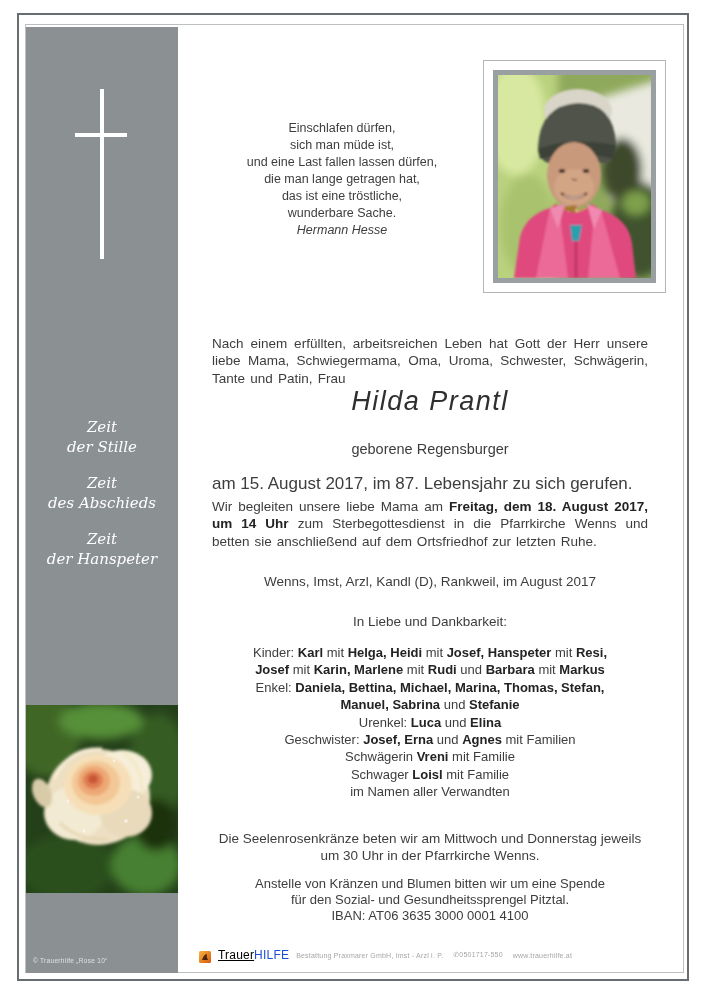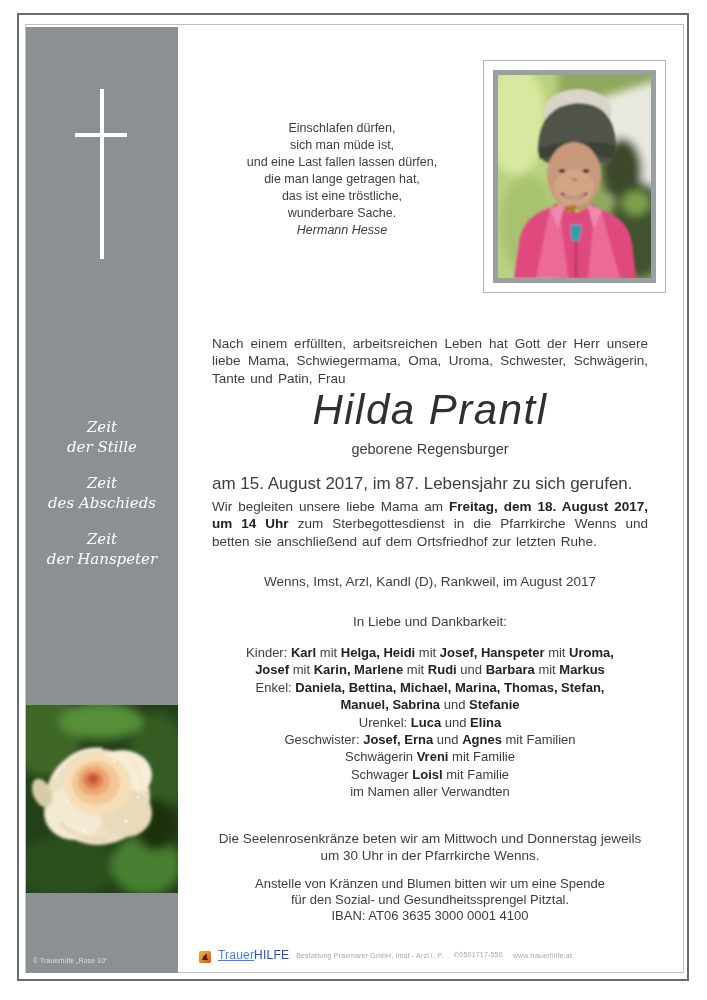--- a/index.html
+++ b/index.html
@@ -41,40 +41,40 @@
   
   .poem{
     position:absolute;left:212px;top:120px;width:260px;text-align:center;
     font-size:12.5px;line-height:17px;color:#3d3d3d;
   }
   .poem-author{font-style:italic;}
   
   .col{position:absolute;left:212px;width:436px;}
   .intro{top:321px;text-align:justify;font-size:13.5px;line-height:17.5px;word-spacing:1.5px;}
   .deceased-name{
-    top:386px;text-align:center;font-style:italic;font-size:42px;
+    top:386px;text-align:center;font-style:italic;font-size:27px;
     color:#2f2f2f;letter-spacing:1.5px;line-height:1.15;
   }
   .maiden-name{top:441px;text-align:center;font-size:14.5px;}
   .death-line{top:475px;font-size:17px;line-height:17.5px;}
   .funeral{top:484px;text-align:justify;font-size:13.5px;line-height:17.5px;word-spacing:1.2px;}
   .places-line{top:574px;text-align:center;font-size:13.5px;}
   .gratitude-line{top:614px;text-align:center;font-size:13.5px;}
   .family{top:644px;text-align:center;font-size:13px;line-height:17.4px;}
   .family div{white-space:nowrap;}
   .rosary{top:816px;text-align:center;font-size:13.5px;line-height:17.5px;}
   .donation{top:876px;text-align:center;font-size:13px;line-height:16px;}
   b{font-weight:bold;color:#232323;}
   
   .footer{
     position:absolute;left:199px;top:948px;display:flex;align-items:center;gap:7px;
   }
   .logo-icon{width:12px;height:12px;display:inline-block;}
   .brand{font-size:12px;letter-spacing:.2px;}
-  .brand .t1{color:#3b82f6;text-decoration:underline;}
+  .brand .t1{color:#000000;text-decoration:underline;}
   .brand .t2{color:#1d4ed8;}
   .foot-small{font-size:7px;color:#a4a6a7;letter-spacing:.2px;}
   .foot-small.sp{margin-left:3px;}
 </style>
 </head>
 <body>
 
 <div>
   <div class="outer-border"></div>
   <div class="inner-border"></div>
@@ -209,21 +209,21 @@
 
   <div class="col death-line">am 15. August 2017, im 87. Lebensjahr zu sich gerufen.</div>
 
   <p class="col funeral"><span>Wir begleiten unsere liebe Mama am </span><b>Freitag, dem 18. August 2017, um 14 Uhr</b><span> zum Sterbegottesdienst in die Pfarrkirche Wenns und betten sie anschließend auf dem Ortsfriedhof zur letzten Ruhe.</span></p>
 
   <div class="col places-line">Wenns, Imst, Arzl, Kandl (D), Rankweil, im August 2017</div>
 
   <div class="col gratitude-line">In Liebe und Dankbarkeit:</div>
 
   <div class="col family">
-    <div><span>Kinder: </span><b>Karl</b><span> mit </span><b>Helga, Heidi</b><span> mit </span><b>Josef, Hanspeter</b><span> mit </span><b>Uroma,</b></div>
+    <div><span>Kinder: </span><b>Karl</b><span> mit </span><b>Helga, Heidi</b><span> mit </span><b>Josef, Hanspeter</b><span> mit </span><b>Resi,</b></div>
     <div><b>Josef</b><span> mit </span><b>Karin, Marlene</b><span> mit </span><b>Rudi</b><span> und </span><b>Barbara</b><span> mit </span><b>Markus</b></div>
     <div><span>Enkel: </span><b>Daniela, Bettina, Michael, Marina, Thomas, Stefan,</b></div>
     <div><b>Manuel, Sabrina</b><span> und </span><b>Stefanie</b></div>
     <div><span>Urenkel: </span><b>Luca</b><span> und </span><b>Elina</b></div>
     <div><span>Geschwister: </span><b>Josef, Erna</b><span> und </span><b>Agnes</b><span> mit Familien</span></div>
     <div><span>Schwägerin </span><b>Vreni</b><span> mit Familie</span></div>
     <div><span>Schwager </span><b>Loisl</b><span> mit Familie</span></div>
     <div><span>im Namen aller Verwandten</span></div>
   </div>
 

